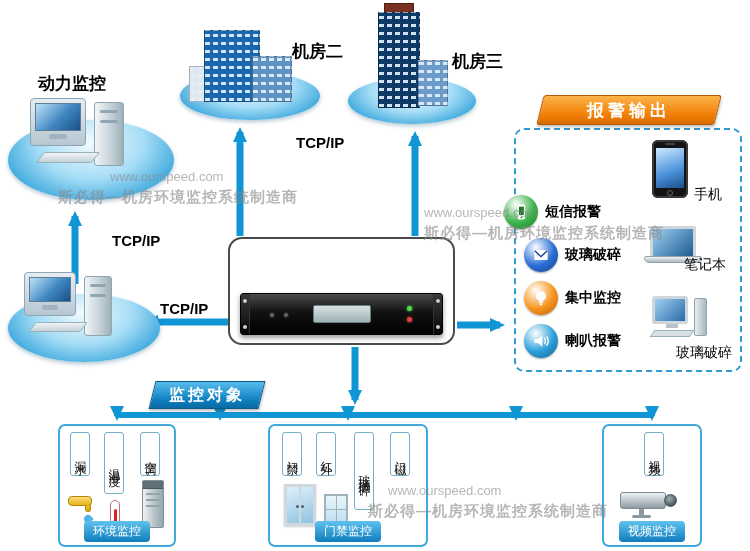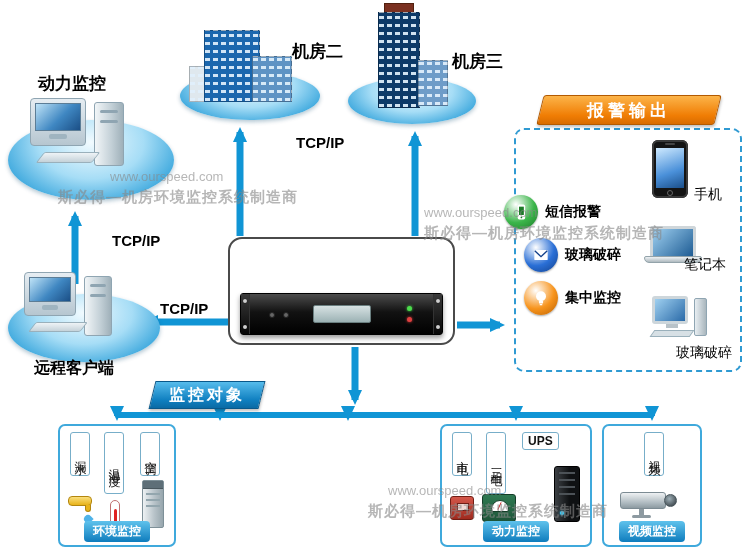--- a/index.html
+++ b/index.html
@@ -95,21 +95,21 @@
               box-shadow:1px 2px 3px rgba(0,0,0,.25)}
   .mon-banner span{transform:skewX(14deg);color:#fff;font-size:16px;font-weight:bold;letter-spacing:3px}
 
   
   .gbox{position:absolute;top:424px;height:123px;border:2px solid #3fa9dc;border-radius:7px;background:#fff;z-index:2}
   .chip{position:absolute;writing-mode:vertical-rl;text-orientation:upright;font-size:12px;letter-spacing:3px;
         border:1px solid #77aec9;border-radius:3px;background:#fff;width:20px;padding:4px 0;
         display:flex;align-items:center;justify-content:center;color:#111}
   .chip-h{position:absolute;font-size:12px;font-weight:bold;border:1px solid #77aec9;border-radius:3px;background:#fff;padding:1px 5px;color:#111}
   .gbar{position:absolute;bottom:3px;left:50%;transform:translateX(-50%);
-        background:linear-gradient(180deg,#5fc2ec,#0e7cbd);color:#fff;font-size:12px;font-weight:bold;
+        background:linear-gradient(180deg,#5fc2ec,#0e7cbd);color:#fff;font-size:12px;font-weight:normal;
         padding:2px 9px;border-radius:4px;white-space:nowrap;z-index:3}
 
   
   .faucet{position:absolute}
   .faucet .fbody{width:24px;height:10px;background:linear-gradient(#fadf7c,#e8b31a);border:1px solid #b3860d;border-radius:4px}
   .faucet .spout{position:absolute;left:17px;top:9px;width:6px;height:7px;background:#e8b31a;border:1px solid #b3860d;border-top:none;border-radius:0 0 3px 3px}
   .faucet .drop{position:absolute;left:16px;top:19px;width:8px;height:8px;background:#4fb3e8;border-radius:50% 0 50% 50%;transform:rotate(45deg)}
   .thermo{position:absolute;width:10px;height:32px;border:1px solid #c07070;border-radius:6px;background:#fff}
   .thermo .mer{position:absolute;left:3px;bottom:2px;width:3px;height:20px;background:#e02020;border-radius:2px}
   .thermo .bulb{position:absolute;left:-2px;bottom:-8px;width:13px;height:13px;border-radius:50%;
@@ -201,21 +201,20 @@
   <div class="ell" style="left:8px;top:294px;width:152px;height:68px"></div>
   <div class="mon" style="left:24px;top:272px;width:52px;height:44px">
     <div class="scr"></div>
     <div class="foot"></div>
   </div>
   <div class="twr" style="left:84px;top:276px;width:28px;height:60px">
       <i></i>
       <i></i>
     </div>
   <div class="kb" style="left:32px;top:322px;width:52px;height:10px"></div>
-  <div class="node-label" style="left:34px;top:358px;font-size:16px">远程客户端</div>
 
   <div class="tcp" style="left:112px;top:232px">TCP/IP</div>
   <div class="tcp" style="left:296px;top:134px">TCP/IP</div>
   <div class="tcp" style="left:160px;top:300px">TCP/IP</div>
 
   <div class="dev-box">
     <div class="rack">
       <div class="ear l">
         <span class="screw" style="left:2px;top:5px"></span>
           <span class="screw" style="left:2px;bottom:5px"></span>
@@ -259,20 +258,30 @@
   <div class="alarm-item" style="left:524px;top:281px">
     <span class="aicon c3">
       <svg width="20" height="20" viewBox="0 0 24 24">
           <circle cx="12" cy="10" r="6" fill="#fff"></circle>
           <rect x="9.5" y="15.2" width="5" height="3.4" rx="1" fill="#fff"></rect>
           <rect x="10.3" y="19.2" width="3.4" height="1.6" rx="0.8" fill="#fff"></rect>
         </svg>
     </span>
     <span class="alabel">集中监控</span>
   </div>
+  <div class="alarm-item" style="left:524px;top:324px">
+    <span class="aicon c4">
+      <svg width="20" height="20" viewBox="0 0 24 24">
+          <path d="M4 9.5 H8.5 L13.5 5 V19 L8.5 14.5 H4 Z" fill="#fff"></path>
+          <path d="M16 8.5 C17.8 10.3 17.8 13.7 16 15.5" stroke="#fff" stroke-width="1.6" fill="none"></path>
+          <path d="M18.6 6.5 C21.4 9.4 21.4 14.6 18.6 17.5" stroke="#fff" stroke-width="1.6" fill="none"></path>
+        </svg>
+    </span>
+    <span class="alabel">喇叭报警</span>
+  </div>
 
   <div class="iphone" style="left:652px;top:140px">
     <div class="slit"></div>
       <div class="scr"></div>
       <div class="home"></div>
   </div>
   <div class="small-label" style="left:694px;top:186px">手机</div>
 
   <div class="laptop" style="left:650px;top:226px">
     <div class="scr"></div>
@@ -308,41 +317,37 @@
     <div class="ac" style="left:82px;top:54px">
       <div class="actop"></div>
         <div class="vent"></div>
         <div class="vent"></div>
         <div class="vent"></div>
     </div>
     <div class="gbar">环境监控</div>
   </div>
 
 
-
-  <div class="gbox" style="left:440px;width:152px">
-    <div class="chip" style="left:10px;top:6px;height:44px">市电</div>
-    <div class="chip" style="left:44px;top:6px;height:62px">三相电</div>
-    <div class="chip-h" style="left:80px;top:6px">UPS</div>
-    <div class="redbox" style="left:8px;top:70px">
-        <div class="rb"></div>
-      </div>
-    <div class="meter" style="left:40px;top:68px">
-        <div class="dial"></div>
-        <div class="ndl"></div>
-      </div>
-    <div class="ups" style="left:112px;top:40px">
-      <div class="vent"></div>
-        <div class="vent"></div>
-        <div class="vent"></div>
-        <div class="vent"></div>
-        <div class="uled"></div>
-    </div>
-    <div class="gbar">动力监控</div>
-  </div>
+  <div class="gbox" style="left:268px;width:160px">
+    <div class="chip" style="left:12px;top:6px;height:44px">门禁</div>
+    <div class="chip" style="left:46px;top:6px;height:44px">红外</div>
+    <div class="chip" style="left:84px;top:6px;height:78px">玻璃破碎</div>
+    <div class="chip" style="left:120px;top:6px;height:44px">门磁</div>
+    <div class="door" style="left:14px;top:58px">
+      <div class="split"></div>
+      <span class="hnd" style="left:9px"></span>
+        <span class="hnd" style="right:9px"></span>
+    </div>
+    <div class="pane" style="left:54px;top:68px">
+      <div class="cx"></div>
+        <div class="cy"></div>
+    </div>
+    <div class="gbar">门禁监控</div>
+  </div>
+
 
   <div class="gbox" style="left:602px;width:100px">
     <div class="chip" style="left:40px;top:6px;height:44px">视频</div>
     <div class="cam" style="left:16px;top:62px;width:70px;height:34px">
       <div class="cbody"></div>
         <div class="clens"></div>
         <div class="cmount"></div>
         <div class="cbase"></div>
     </div>
     <div class="gbar">视频监控</div>

